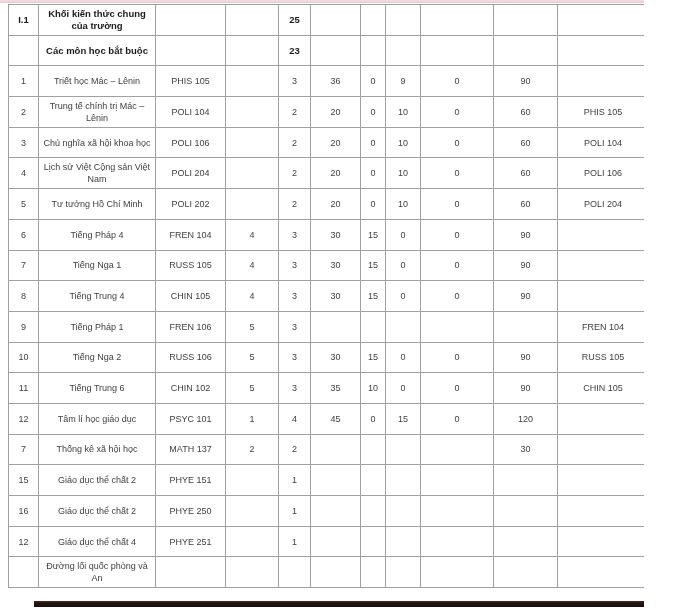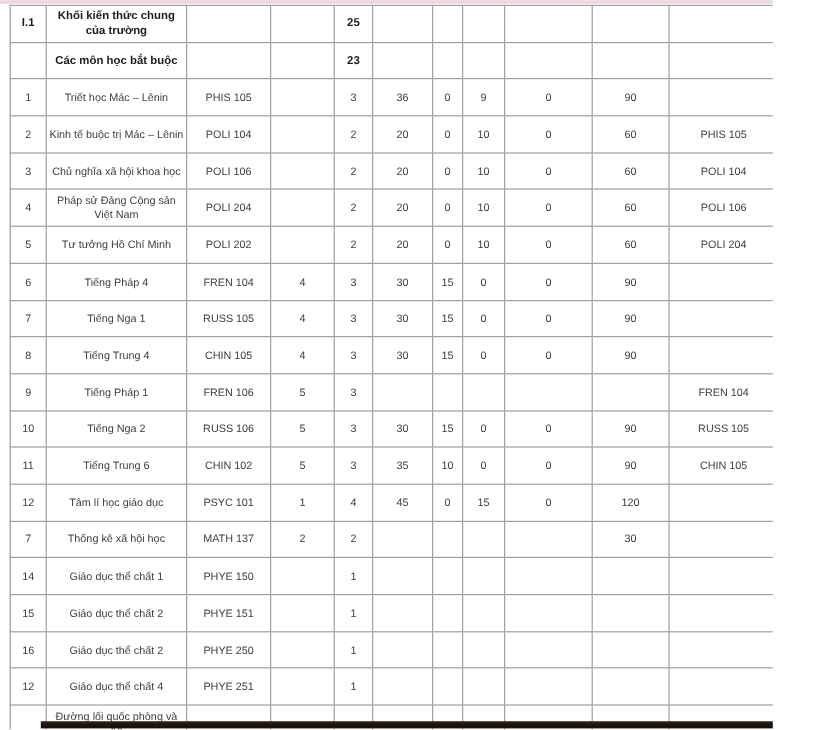--- a/index.html
+++ b/index.html
@@ -114,21 +114,21 @@
           <td>3</td>
           <td>36</td>
           <td>0</td>
           <td>9</td>
           <td>0</td>
           <td>90</td>
           <td></td>
         </tr>
         <tr>
           <td>2</td>
-          <td>Kinh tế buộc trị Mác – Lênin</td>
+          <td>Trung tế chính trị Mác – Lênin</td>
           <td>POLI 104</td>
           <td></td>
           <td>2</td>
           <td>20</td>
           <td>0</td>
           <td>10</td>
           <td>0</td>
           <td>60</td>
           <td>PHIS 105</td>
         </tr>
@@ -140,21 +140,21 @@
           <td>2</td>
           <td>20</td>
           <td>0</td>
           <td>10</td>
           <td>0</td>
           <td>60</td>
           <td>POLI 104</td>
         </tr>
         <tr>
           <td>4</td>
-          <td>Pháp sử Đảng Cộng sản Việt Nam</td>
+          <td>Lịch sử Việt Cộng sản Việt Nam</td>
           <td>POLI 204</td>
           <td></td>
           <td>2</td>
           <td>20</td>
           <td>0</td>
           <td>10</td>
           <td>0</td>
           <td>60</td>
           <td>POLI 106</td>
         </tr>
@@ -266,33 +266,20 @@
           <td>7</td>
           <td>Thống kê xã hội học</td>
           <td>MATH 137</td>
           <td>2</td>
           <td>2</td>
           <td></td>
           <td></td>
           <td></td>
           <td></td>
           <td>30</td>
-          <td></td>
-        </tr>
-        <tr>
-          <td>14</td>
-          <td>Giáo dục thể chất 1</td>
-          <td>PHYE 150</td>
-          <td></td>
-          <td>1</td>
-          <td></td>
-          <td></td>
-          <td></td>
-          <td></td>
-          <td></td>
           <td></td>
         </tr>
         <tr>
           <td>15</td>
           <td>Giáo dục thể chất 2</td>
           <td>PHYE 151</td>
           <td></td>
           <td>1</td>
           <td></td>
           <td></td>

